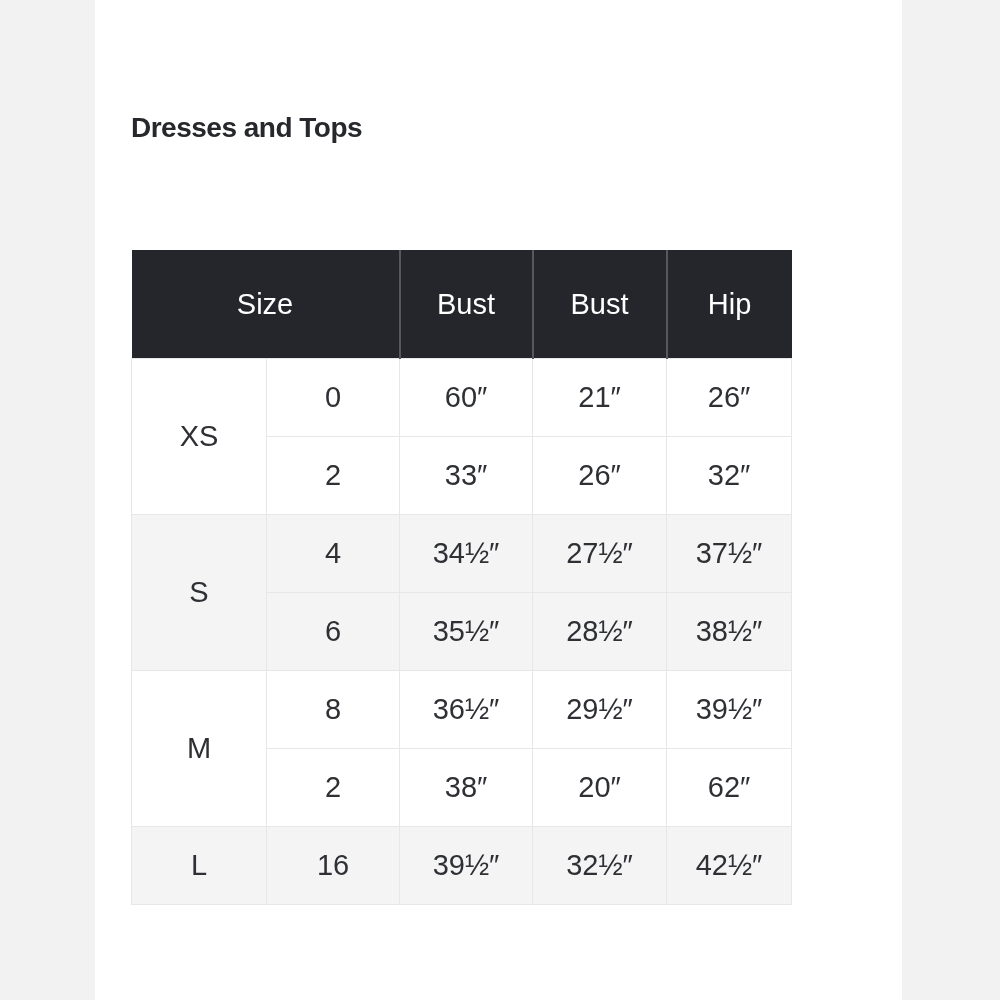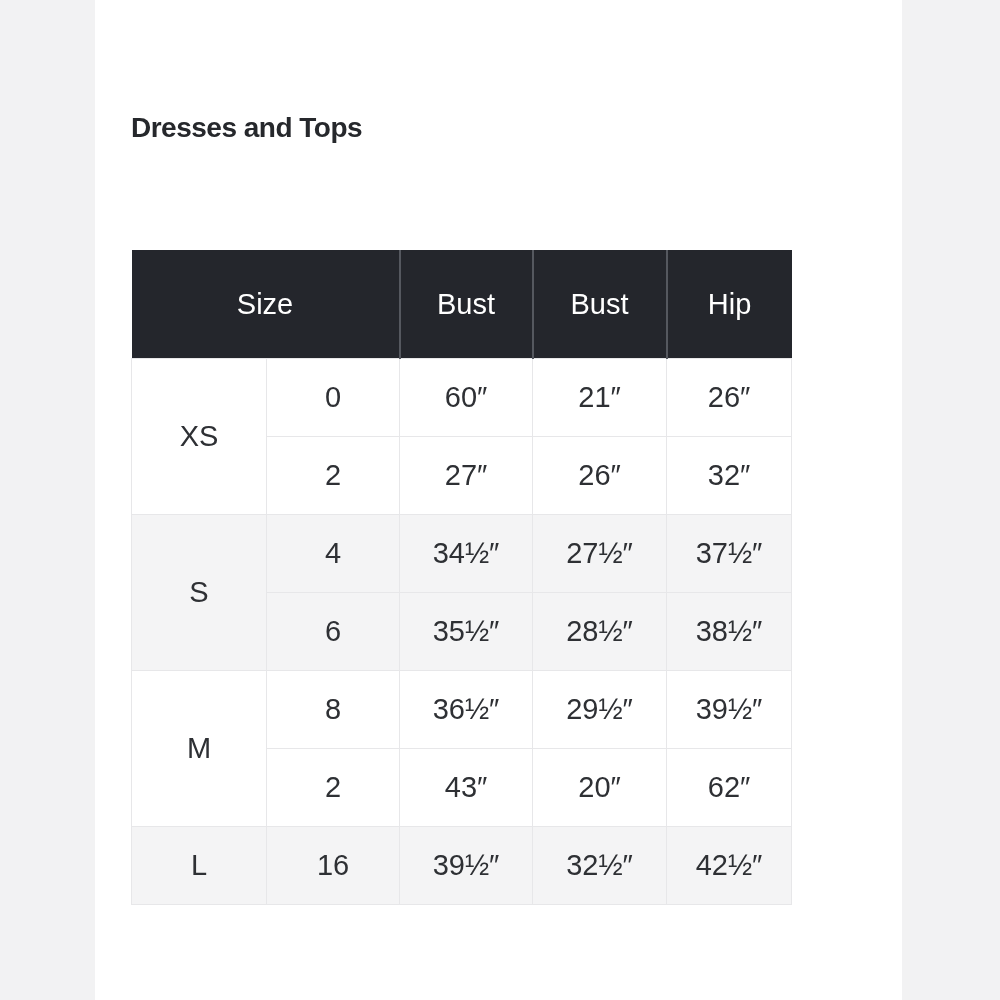--- a/index.html
+++ b/index.html
@@ -108,21 +108,21 @@
       <tbody id="chart-body">
           <tr>
             <td rowspan="2">XS</td>
             <td>0</td>
             <td>60″</td>
             <td>21″</td>
             <td>26″</td>
           </tr>
           <tr>
             <td>2</td>
-            <td>27″</td>
+            <td>33″</td>
             <td>26″</td>
             <td>32″</td>
           </tr>
           <tr>
             <td rowspan="2" class="striped">S</td>
             <td class="striped">4</td>
             <td class="striped">34½″</td>
             <td class="striped">27½″</td>
             <td class="striped">37½″</td>
           </tr>
@@ -134,21 +134,21 @@
           </tr>
           <tr>
             <td rowspan="2">M</td>
             <td>8</td>
             <td>36½″</td>
             <td>29½″</td>
             <td>39½″</td>
           </tr>
           <tr>
             <td>2</td>
-            <td>43″</td>
+            <td>38″</td>
             <td>20″</td>
             <td>62″</td>
           </tr>
           <tr>
             <td rowspan="1" class="striped">L</td>
             <td class="striped">16</td>
             <td class="striped">39½″</td>
             <td class="striped">32½″</td>
             <td class="striped">42½″</td>
           </tr>

